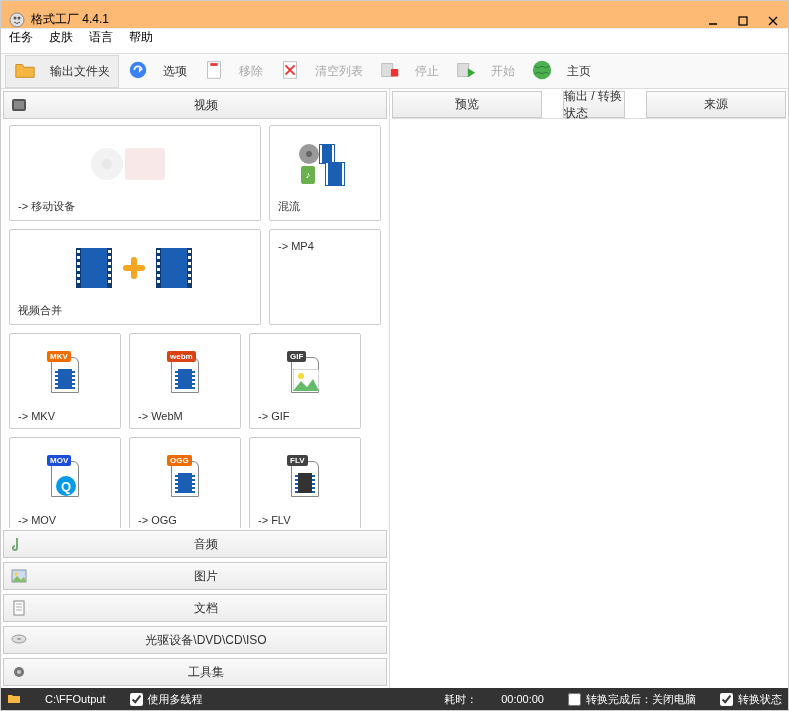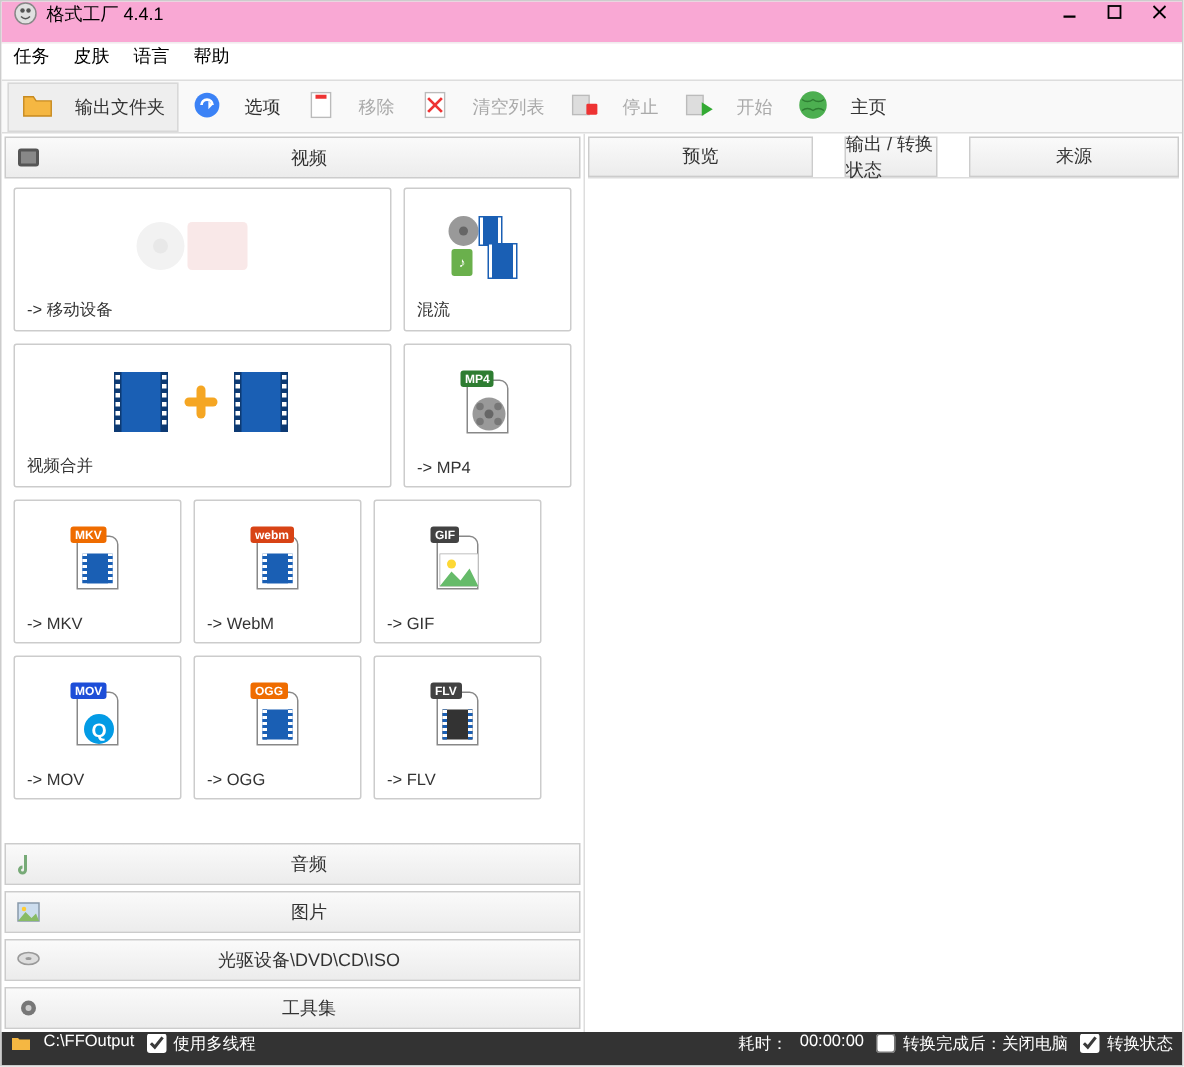--- a/index.html
+++ b/index.html
@@ -1,17 +1,17 @@
 <!DOCTYPE html>
 <html><head>
 <meta charset="utf-8">
 <style>
 * { box-sizing: border-box; margin: 0; padding: 0; }
 body { font-family: "Microsoft YaHei", "Segoe UI", sans-serif; font-size: 12px; background: #fff; width: 789px; height: 711px; overflow: hidden; border: 1px solid #ccc; display: flex; flex-direction: column; }
-.titlebar { height: 28px; display: flex; align-items: flex-start; padding: 0 8px; background: #f9a8d4; border-bottom: 1px solid #eee; }
+.titlebar { height: 28px; display: flex; align-items: flex-end; padding: 0 8px; background: #fdba74; border-bottom: 1px solid #eee; }
 .titlebar .app-icon { width: 16px; height: 16px; margin-right: 6px; }
 .titlebar .title { flex: 1; font-size: 12px; color: #000; }
 .titlebar .win-btns { display: flex; gap: 16px; }
 .titlebar .win-btn { width: 14px; height: 14px; display: flex; align-items: center; justify-content: center; cursor: pointer; color: #333; }
 .menubar { height: 24px; display: flex; align-items: flex-start; padding: 0 8px; gap: 16px; background: #fff; }
 .menubar .menu-item { font-size: 12px; color: #000; cursor: pointer; }
 .toolbar { height: 36px; display: flex; align-items: center; padding: 0 4px; background: #f9f9f9; border-top: 1px solid #ddd; border-bottom: 1px solid #ddd; }
 .toolbar .tbtn { display: flex; align-items: center; gap: 14px; padding: 3px 8px; cursor: pointer; font-size: 12px; color: #333; }
 .toolbar .tbtn.output { background: #eee; border: 1px solid #d8d8d8; }
 .toolbar .tbtn.disabled { color: #aaa; }
@@ -26,21 +26,21 @@
 .tile { border: 1px solid #ccc; border-radius: 2px; background: #fff; display: flex; flex-direction: column; cursor: pointer; padding: 6px 8px; }
 .tile.wide { flex: 1; }
 .tile.small { width: 112px; height: 96px; }
 .tile .tile-img { flex: 1; display: flex; align-items: center; justify-content: center; }
 .tile .tile-label { font-size: 11px; color: #333; margin-top: 4px; }
 .right-panel { flex: 1; display: flex; flex-direction: column; }
 .right-header { height: 28px; display: flex; border-bottom: 1px solid #ddd; margin: 2px; gap: 22px; }
 .right-header .col { border: 1px solid #ccc; background: linear-gradient(#fafafa,#ececec); display: flex; align-items: center; justify-content: center; font-size: 12px; color: #333; cursor: pointer; margin-left: -1px; }
 .right-header .col:first-child { margin-left: 0; }
 .right-body { flex: 1; background: #fff; }
-.statusbar { height: 22px; background: #333; color: #fff; display: flex; align-items: flex-start; padding: 0 6px; font-size: 11px; gap: 8px; }
+.statusbar { height: 22px; background: #333; color: #fff; display: flex; align-items: center; padding: 0 6px; font-size: 11px; gap: 24px; }
 .statusbar .spacer { flex: 1; }
 .statusbar input[type=checkbox] { accent-color: #fff; margin-right: 2px; vertical-align: middle; }
 .statusbar label { display: flex; align-items: center; gap: 3px; }
 .fmt-icon { position: relative; width: 36px; height: 44px; }
 .fmt-page { position: absolute; left: 4px; top: 6px; width: 28px; height: 36px; background: #fff; border: 1px solid #888; border-top-right-radius: 6px; }
 .fmt-tag { position: absolute; left: 0px; top: 0px; padding: 1px 3px; font-size: 8px; color: #fff; font-weight: bold; border-radius: 2px; }
 .fmt-film { position: absolute; left: 8px; top: 18px; width: 20px; height: 20px; background: #1a5fb4; }
 .fmt-film::before, .fmt-film::after { content: ""; position: absolute; top: 0; bottom: 0; width: 3px; background: repeating-linear-gradient(#fff 0 2px, #1a5fb4 2px 4px); }
 .fmt-film::before { left: 0; }
 .fmt-film::after { right: 0; }
@@ -226,34 +226,20 @@
                 </g>
               <g stroke="#f5a623" stroke-width="6" stroke-linecap="round">
                   <line x1="56" y1="26" x2="72" y2="26"></line>
                   <line x1="64" y1="18" x2="64" y2="34"></line>
                 </g>
             </svg>
           </div>
           <span class="tile-label">视频合并</span>
         </div>
         <div class="tile small">
-          <div class="tile-img">
-            <div class="fmt-icon">
-                <div class="fmt-page"></div>
-                <div class="fmt-tag" style="background:#2e7d32">MP4</div>
-              <svg style="position:absolute;left:6px;top:16px" width="26" height="26" viewBox="0 0 26 26">
-                  <circle cx="13" cy="13" r="11" fill="#999"></circle>
-                  <circle cx="13" cy="13" r="3" fill="#666"></circle>
-                  <circle cx="7" cy="8" r="2.5" fill="#777"></circle>
-                  <circle cx="19" cy="8" r="2.5" fill="#777"></circle>
-                  <circle cx="7" cy="18" r="2.5" fill="#777"></circle>
-                  <circle cx="19" cy="18" r="2.5" fill="#777"></circle>
-                </svg>
-            </div>
-          </div>
           <span class="tile-label">-&gt; MP4</span>
         </div>
       </div>
       <div class="tile-row">
         <div class="tile small">
           <div class="tile-img">
               <div class="fmt-icon">
                 <div class="fmt-page"></div>
                 <div class="fmt-tag" style="background:#ef6c00">MKV</div>
                 <div class="fmt-film"></div>
@@ -329,20 +315,29 @@
           </svg></span>
       <span class="cat-label">音频</span>
     </div>
     <div class="cat-header">
       <span class="cat-icon"><svg viewBox="0 0 18 18">
             <rect x="2" y="3" width="14" height="12" fill="#cde" stroke="#89a"></rect>
             <circle cx="6" cy="7" r="1.5" fill="#fc3"></circle>
             <path d="M2 15 L7 9 L11 13 L14 10 L16 15 Z" fill="#8b6"></path>
           </svg></span>
       <span class="cat-label">图片</span>
+    </div>
+    <div class="cat-header">
+      <span class="cat-icon"><svg viewBox="0 0 18 18">
+            <rect x="4" y="2" width="10" height="14" fill="#fff" stroke="#888"></rect>
+            <line x1="6" y1="5" x2="12" y2="5" stroke="#aaa"></line>
+            <line x1="6" y1="8" x2="12" y2="8" stroke="#aaa"></line>
+            <line x1="6" y1="11" x2="12" y2="11" stroke="#aaa"></line>
+          </svg></span>
+      <span class="cat-label">文档</span>
     </div>
     <div class="cat-header">
       <span class="cat-icon"><svg viewBox="0 0 18 18">
             <path d="M2 8 a7 4 0 1 0 14 0 a7 4 0 1 0 -14 0" fill="#ddd" stroke="#999"></path>
             <ellipse cx="9" cy="8" rx="2" ry="1" fill="#999"></ellipse>
           </svg></span>
       <span class="cat-label">光驱设备\DVD\CD\ISO</span>
     </div>
     <div class="cat-header">
       <span class="cat-icon"><svg viewBox="0 0 18 18">

